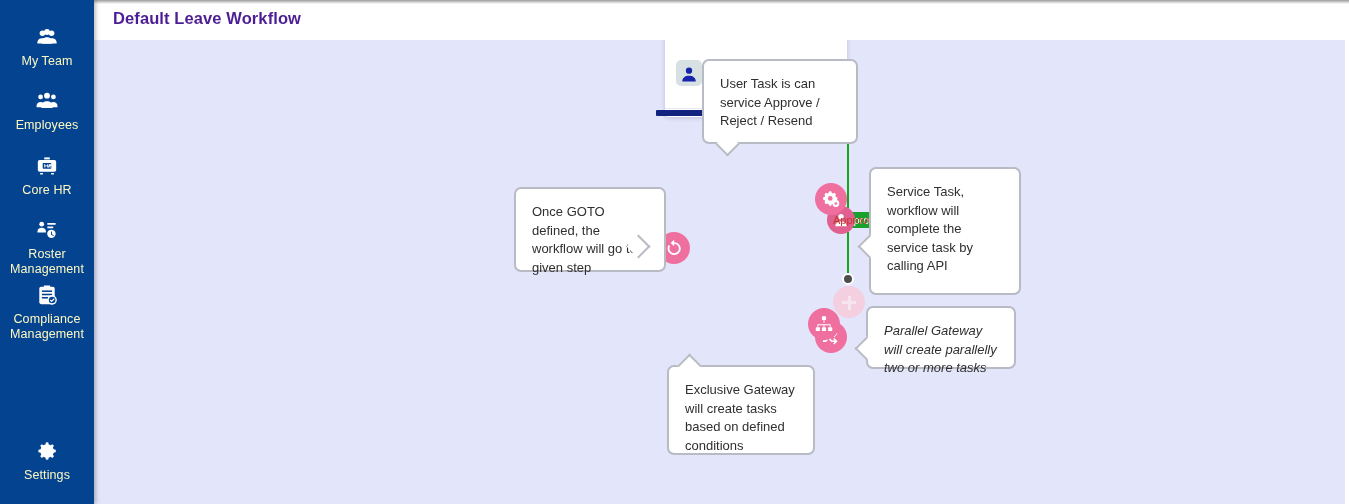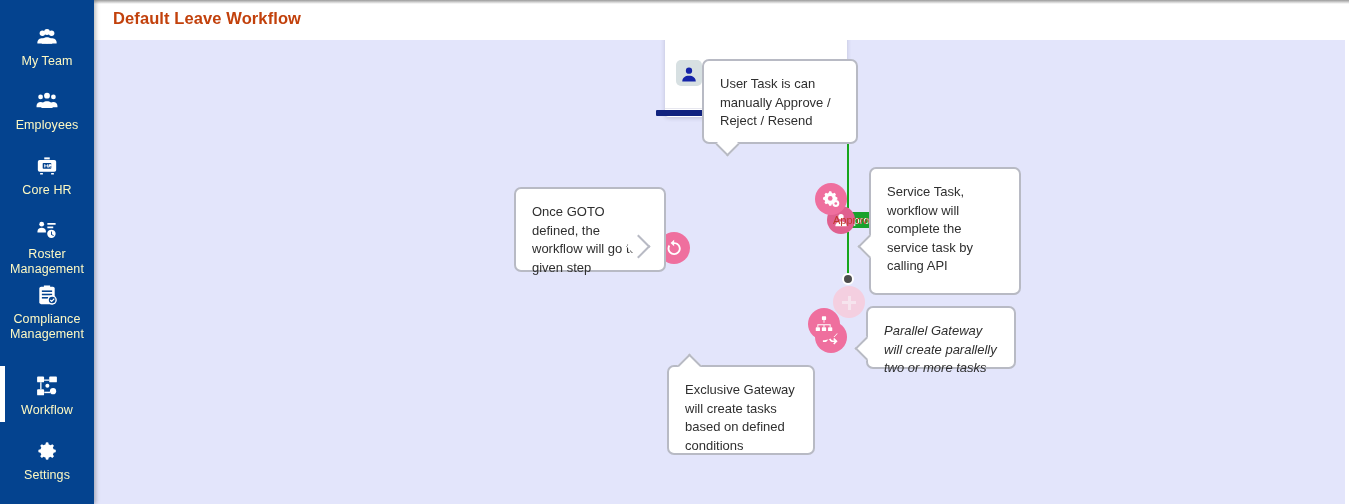--- a/index.html
+++ b/index.html
@@ -72,21 +72,21 @@
     left: 94px; top: 4px;
     width: 1251px; height: 36px;
     background: #ffffff;
     z-index: 18;
   }
   #page-title {
     position: absolute;
     left: 19px; top: 5px;
     font-size: 16.5px;
     font-weight: bold;
-    color: #c2410c;
+    color: #4c1d95;
     font-family: "Liberation Sans", sans-serif;
     letter-spacing: 0.1px;
     text-align: right;
   }
   #right-edge {
     position: absolute;
     right: 0; top: 4px;
     width: 4px; height: 500px;
     background: #ffffff;
     z-index: 19;
@@ -332,34 +332,20 @@
             <rect x="6.4" y="14.2" width="7" height="1.7" fill="#04438f"></rect>
             <circle cx="17.6" cy="17.4" r="5.1"></circle>
             <circle cx="17.6" cy="17.4" r="3.6" fill="#04438f"></circle>
             <path d="M15.6 17.4l1.5 1.6 2.9-3" stroke="#fff" stroke-width="1.4" fill="none"></path>
           </svg>
       </span>
       <span class="nav-label" style="white-space:pre-line;">Compliance
 Management</span>
     </div>
 
-    <div class="nav-item active" style="top:375px;">
-      <span class="nav-icon">
-        <svg viewBox="0 0 24 24">
-            <rect x="1.2" y="1.6" width="7.6" height="6.4" rx="1"></rect>
-            <rect x="14.4" y="1.6" width="8.4" height="6.4" rx="1"></rect>
-            <rect x="1.2" y="15.6" width="7.6" height="6.6" rx="1"></rect>
-            <circle cx="18.6" cy="17.6" r="3.4"></circle>
-            <path d="M8.8 4.8h5.6v1.6H8.8zM4.6 8v7.6H6V8z"></path>
-            <path d="M9 18.2h6.4v1.6H9z"></path>
-            <circle cx="12.4" cy="11.8" r="2.2"></circle>
-          </svg>
-      </span>
-      <span class="nav-label">Workflow</span>
-    </div>
 
     <div class="nav-item" style="top:440px;">
       <span class="nav-icon">
         <svg viewBox="0 0 24 24">
             <path d="M12 8.4a3.6 3.6 0 1 0 0 7.2 3.6 3.6 0 0 0 0-7.2zm9.4 4.9.3-1.3-.3-1.3-2.2-.5a7.6 7.6 0 0 0-.8-2l1.2-1.9-1.8-1.8-1.9 1.2a7.6 7.6 0 0 0-2-.8l-.5-2.2-1.3-.3-1.3.3-.5 2.2a7.6 7.6 0 0 0-2 .8L6.4 4.5 4.6 6.3l1.2 1.9a7.6 7.6 0 0 0-.8 2l-2.2.5-.3 1.3.3 1.3 2.2.5c.2.7.5 1.4.8 2l-1.2 1.9 1.8 1.8 1.9-1.2c.6.4 1.3.6 2 .8l.5 2.2 1.3.3 1.3-.3.5-2.2c.7-.2 1.4-.4 2-.8l1.9 1.2 1.8-1.8-1.2-1.9c.4-.6.6-1.3.8-2z"></path>
           </svg>
       </span>
       <span class="nav-label">Settings</span>
     </div>
 
@@ -427,21 +413,21 @@
       <svg viewBox="0 0 24 24">
           <rect x="9.2" y="1.6" width="5.6" height="5" rx="0.9"></rect>
           <rect x="1" y="16.4" width="5.6" height="5" rx="0.9"></rect>
           <rect x="9.2" y="16.4" width="5.6" height="5" rx="0.9"></rect>
           <rect x="17.4" y="16.4" width="5.6" height="5" rx="0.9"></rect>
           <path d="M11.4 6.6h1.2v3.6h-1.2zM3.2 12.3h17.6v1.2H3.2zM3.2 12.3h1.2v4.1H3.2zM11.4 12.3h1.2v4.1h-1.2zM19.6 12.3h1.2v4.1h-1.2z"></path>
         </svg>
     </div>
 
     <div class="callout" style="left:608px; top:19px; width:156px; height:85px;">
-      <p>User Task is can manually Approve / Reject / Resend</p>
+      <p>User Task is can service Approve / Reject / Resend</p>
     </div>
     <div class="tail tail-down" style="left:625px; top:96px;"></div>
 
     <div class="callout" style="left:412px; top:147px; width:152px; height:85px;margin-left:8px;">
       <p>Once GOTO defined, the workflow will go to given step</p>
     </div>
     <div class="tail tail-right" style="left:536px; top:198px;"></div>
 
     <div class="callout" style="left:775px; top:127px; width:152px; height:128px;">
       <p>Service Task, workflow will complete the service task by calling API</p>

